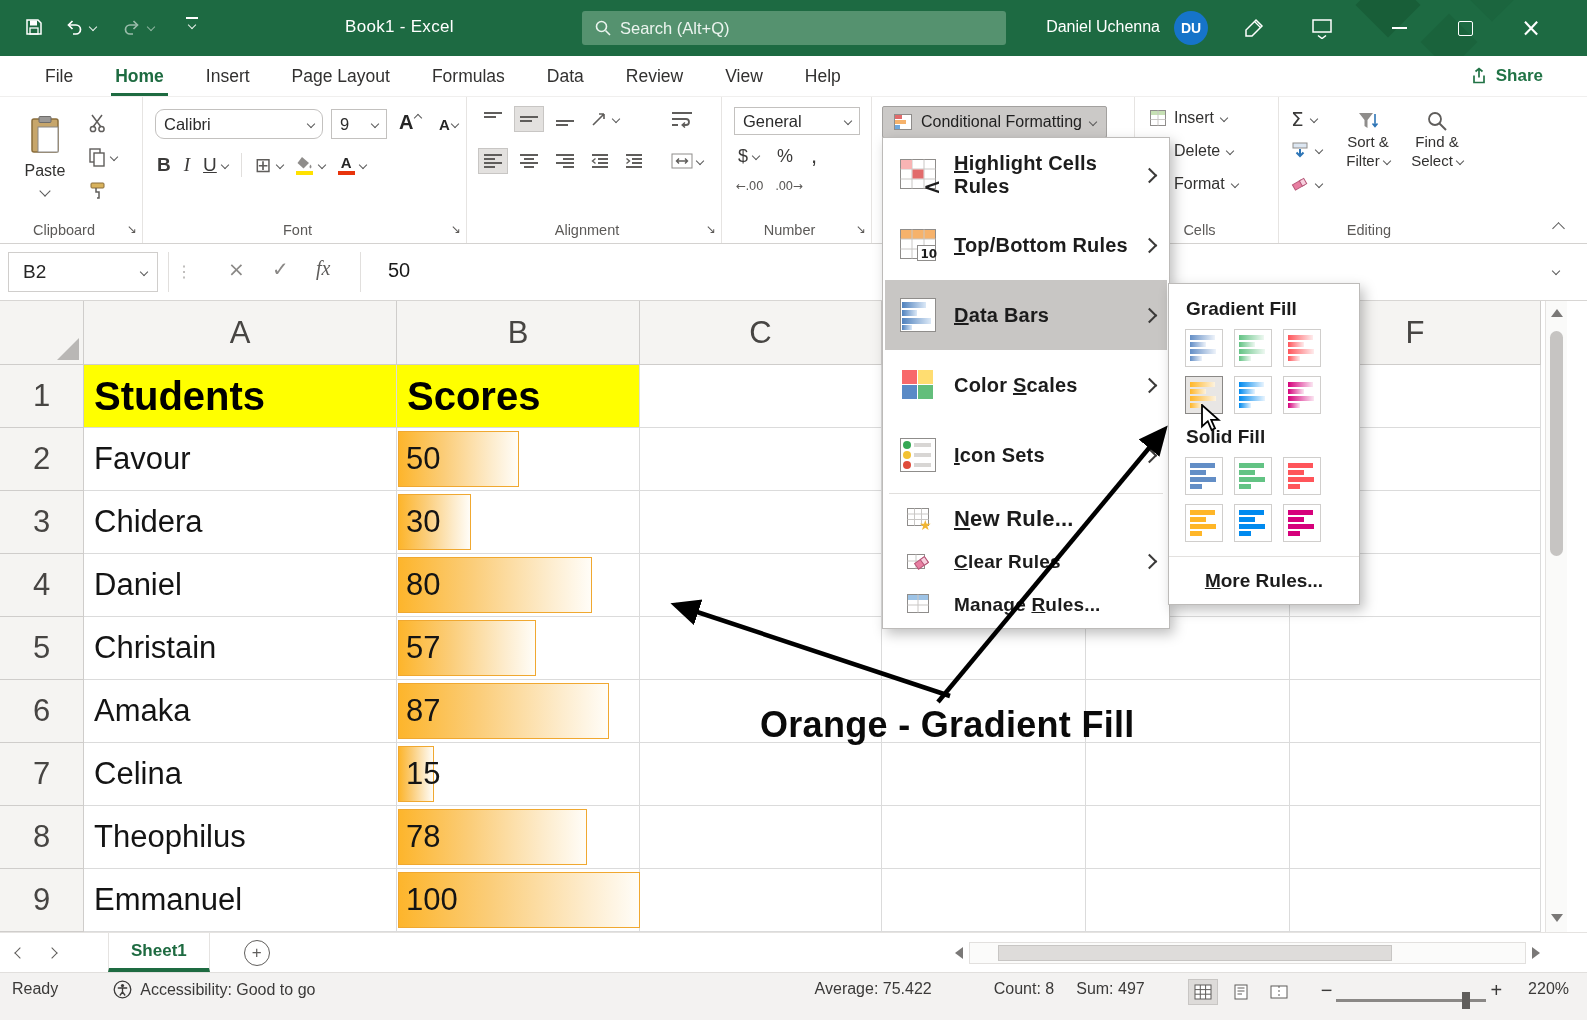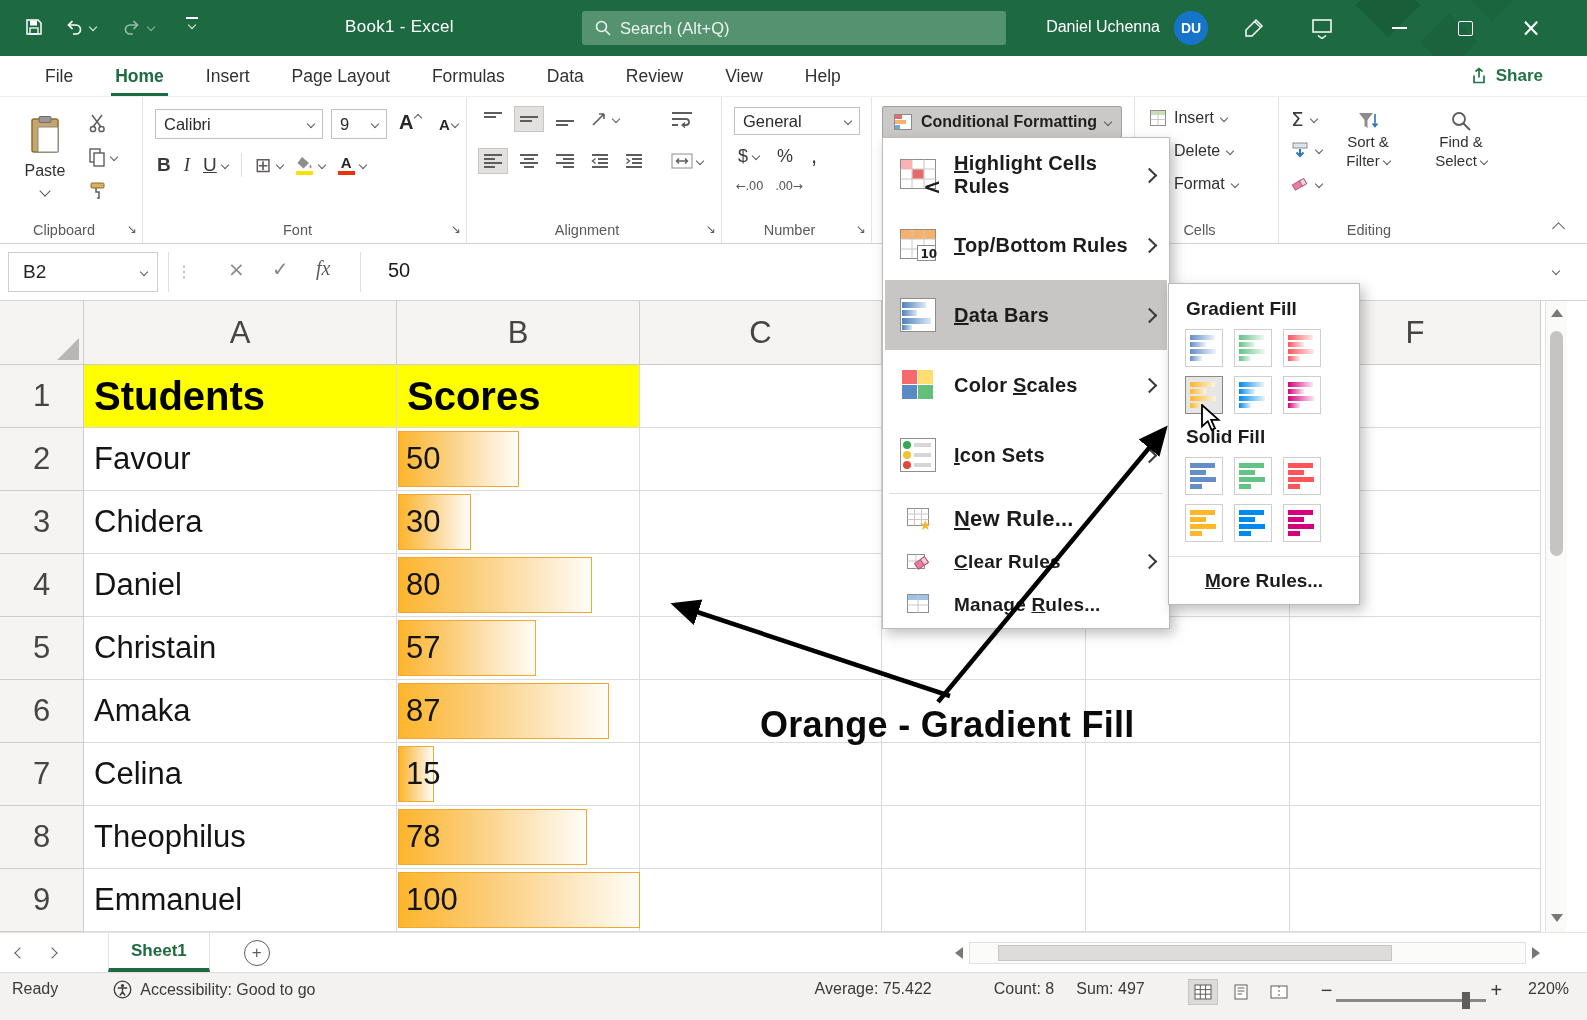--- a/index.html
+++ b/index.html
@@ -49,21 +49,21 @@
              gap:7px;padding-top:10px;box-sizing:border-box;border-radius:3px;cursor:pointer;}
   .clip-col{position:absolute;left:88px;top:16px;display:flex;flex-direction:column;gap:14px;}
   .ric{display:flex;align-items:center;gap:5px;cursor:pointer;}
   .tglyph{font-size:19px;color:#3b3a39;cursor:pointer;}
   .vline{width:1px;height:24px;background:#e1dfdd;}
   .cbar{display:block;width:17px;height:4px;margin-top:1px;}
   .abar{display:flex;flex-direction:column;align-items:center;cursor:pointer;line-height:1;}
   .al{display:flex;align-items:center;gap:3px;padding:3px;cursor:pointer;}
   .al.sel{background:#e3e1df;outline:1px solid #c8c6c4;}
   .cfbtn{position:absolute;left:10px;top:9px;height:30px;display:flex;align-items:center;gap:8px;padding:0 10px;
-         background:#cbc9c7;border:1px solid #a3a19f;border-radius:2px;font-size:16px;color:#1f1f1f;cursor:pointer;font-weight:bold;}
+         background:#cbc9c7;border:1px solid #a3a19f;border-radius:2px;font-size:16px;color:#1f1f1f;cursor:pointer;}
   .cellrow{position:absolute;display:flex;align-items:center;gap:7px;font-size:16px;color:#323130;cursor:pointer;}
   .minitxt{font-size:12px;color:#5c5a58;letter-spacing:-.5px;cursor:pointer;}
   .twoline{display:flex;flex-direction:column;align-items:center;font-size:15px;color:#323130;line-height:1.25;cursor:pointer;}
 
   
   .fbar{position:absolute;top:244px;left:0;width:100%;height:57px;background:#fff;border-bottom:1px solid #d8d6d4;box-sizing:border-box;}
   .namebox{position:absolute;left:8px;top:8px;width:150px;height:40px;border:1px solid #d0cecc;display:flex;align-items:center;
            justify-content:space-between;padding:0 10px 0 14px;font-size:19px;box-sizing:border-box;cursor:pointer;}
   .fsep{position:absolute;top:8px;width:1px;height:40px;background:#e1dfdd;}
   .fbtn{position:absolute;top:13px;font-size:20px;color:#8a8886;cursor:pointer;}
@@ -283,21 +283,21 @@
               <rect x="3" y="2" width="13" height="5" rx="1" fill="#d8b25c" stroke="#8a6d3b"></rect>
               <path d="M8 7 v4 h3 v6 h-2" fill="none" stroke="#5f5d5b" stroke-width="1.5"></path>
             </svg>
         </span>
       </div>
       <div class="glabel">Clipboard</div>
       <span class="launcher">↘</span>
     </div>
 
     <div class="rgroup" style="left:143px;width:324px;">
-      <div class="combo" style="left:12px;top:12px;width:168px;">
+      <div class="combo" style="left:12px;top:12px;width:168px;border-radius:9px;">
         <span>Calibri</span>
           <span class="chev sm"></span>
       </div>
       <div class="combo" style="left:188px;top:12px;width:56px;">
         <span>9</span>
           <span class="chev sm"></span>
       </div>
       <span class="abs" style="left:256px;top:14px;display:flex;align-items:flex-start;gap:2px;cursor:pointer;">
         <b style="font-size:20px;">A</b>
           <span class="chev sm up" style="margin-top:4px;"></span>
@@ -500,21 +500,21 @@
         <svg width="24" height="24" viewBox="0 0 24 24">
             <path d="M3 4 H17 L11.5 11 V19 L8.5 17 V11 Z" fill="#8f8d8b"></path>
             <path d="M19 5 v12 M16.5 14.5 L19 17.5 L21.5 14.5" fill="none" stroke="#2e75b6" stroke-width="1.6"></path>
           </svg>
         <span>Sort &amp;</span>
         <span style="display:flex;align-items:center;gap:4px;">
             <span>Filter</span>
             <span class="chev sm"></span>
           </span>
       </div>
-      <div class="twoline abs" style="left:126px;top:12px;width:64px;margin-left:24px;">
+      <div class="twoline abs" style="left:126px;top:12px;width:64px;">
         <svg width="24" height="24" viewBox="0 0 24 24">
             <circle cx="10" cy="10" r="6" fill="none" stroke="#5f5d5b" stroke-width="1.8"></circle>
             <path d="M14.5 14.5 L21 21" stroke="#5f5d5b" stroke-width="2"></path>
           </svg>
         <span>Find &amp;</span>
         <span style="display:flex;align-items:center;gap:4px;">
             <span>Select</span>
             <span class="chev sm"></span>
           </span>
       </div>

